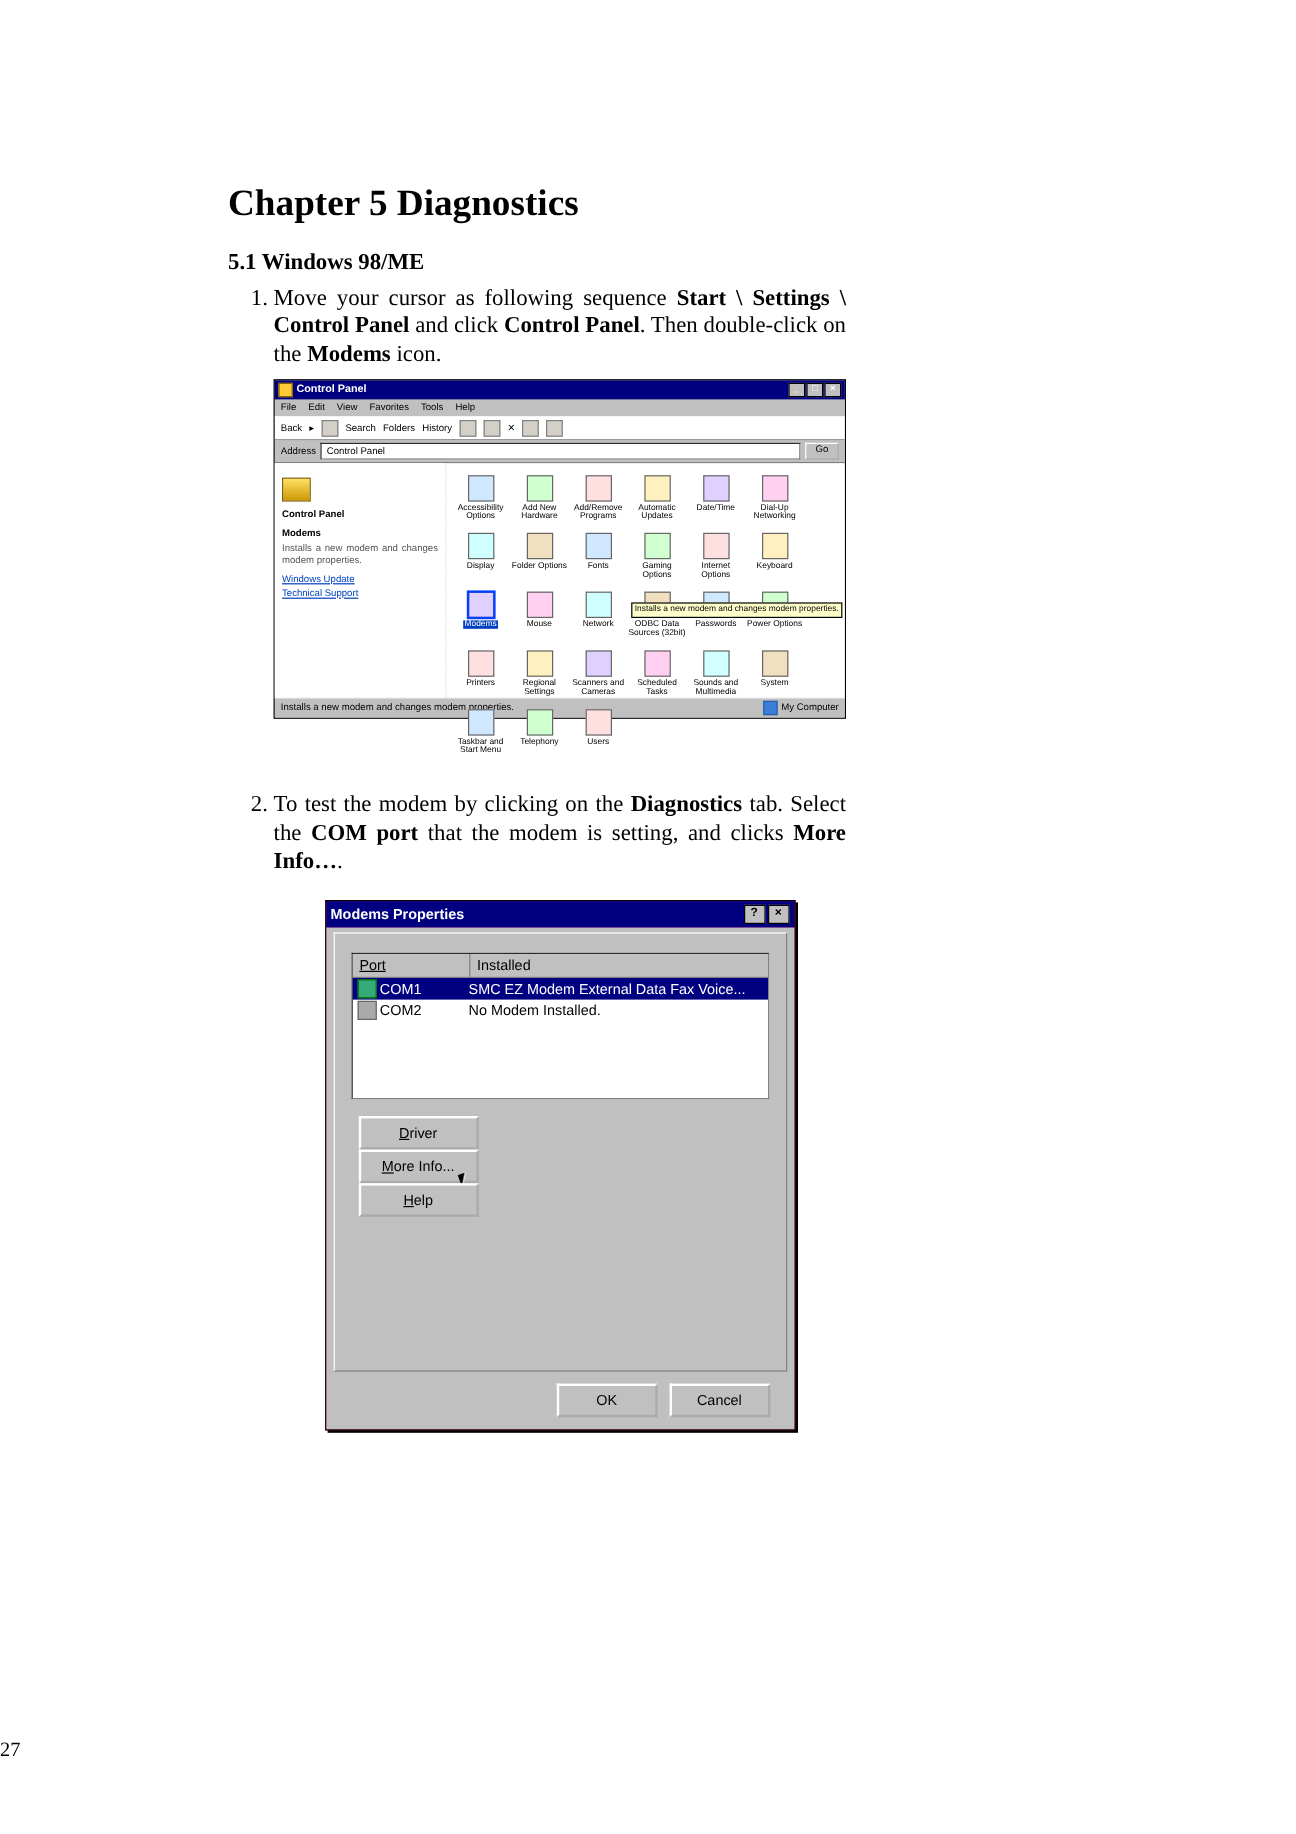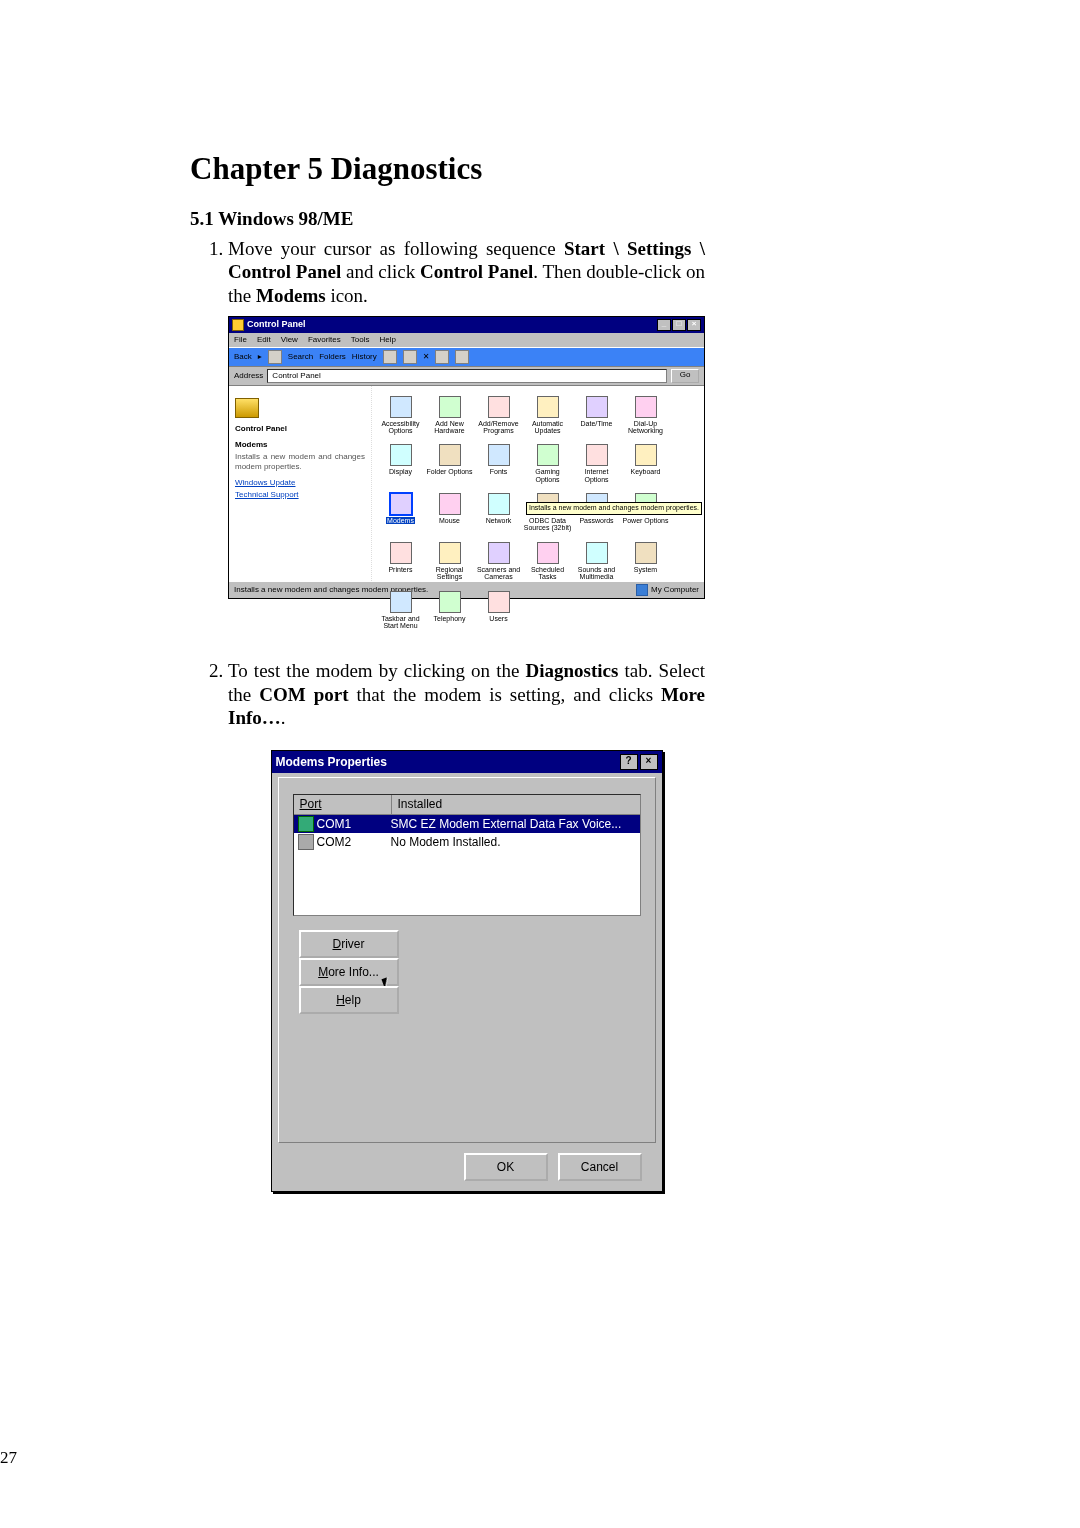--- a/index.html
+++ b/index.html
@@ -76,21 +76,21 @@
     border: 1px solid #000;
     font-size: 8px; line-height: 8px; text-align:center;
   }
   .cp-menu {
     background: #c0c0c0;
     padding: 2px 5px;
     display:flex; gap:10px;
     font-size: 8px;
   }
   .cp-toolbar {
-    background: #3b82f6;
+    background: #ffffff;
     padding: 2px 5px;
     display:flex; align-items:center; gap:6px;
     font-size: 8px;
     border-top: 1px solid #fff;
     border-bottom: 1px solid #808080;
   }
   .tbtn {
     width: 12px; height: 12px;
     background: #d4d0c8;
     border: 1px solid #808080;

